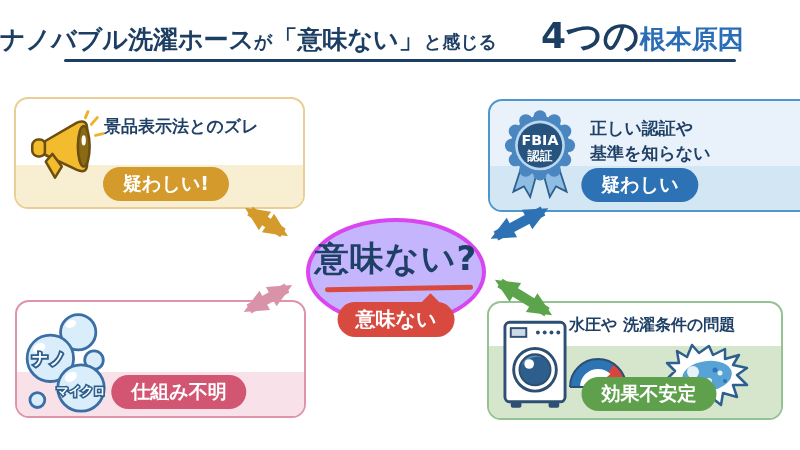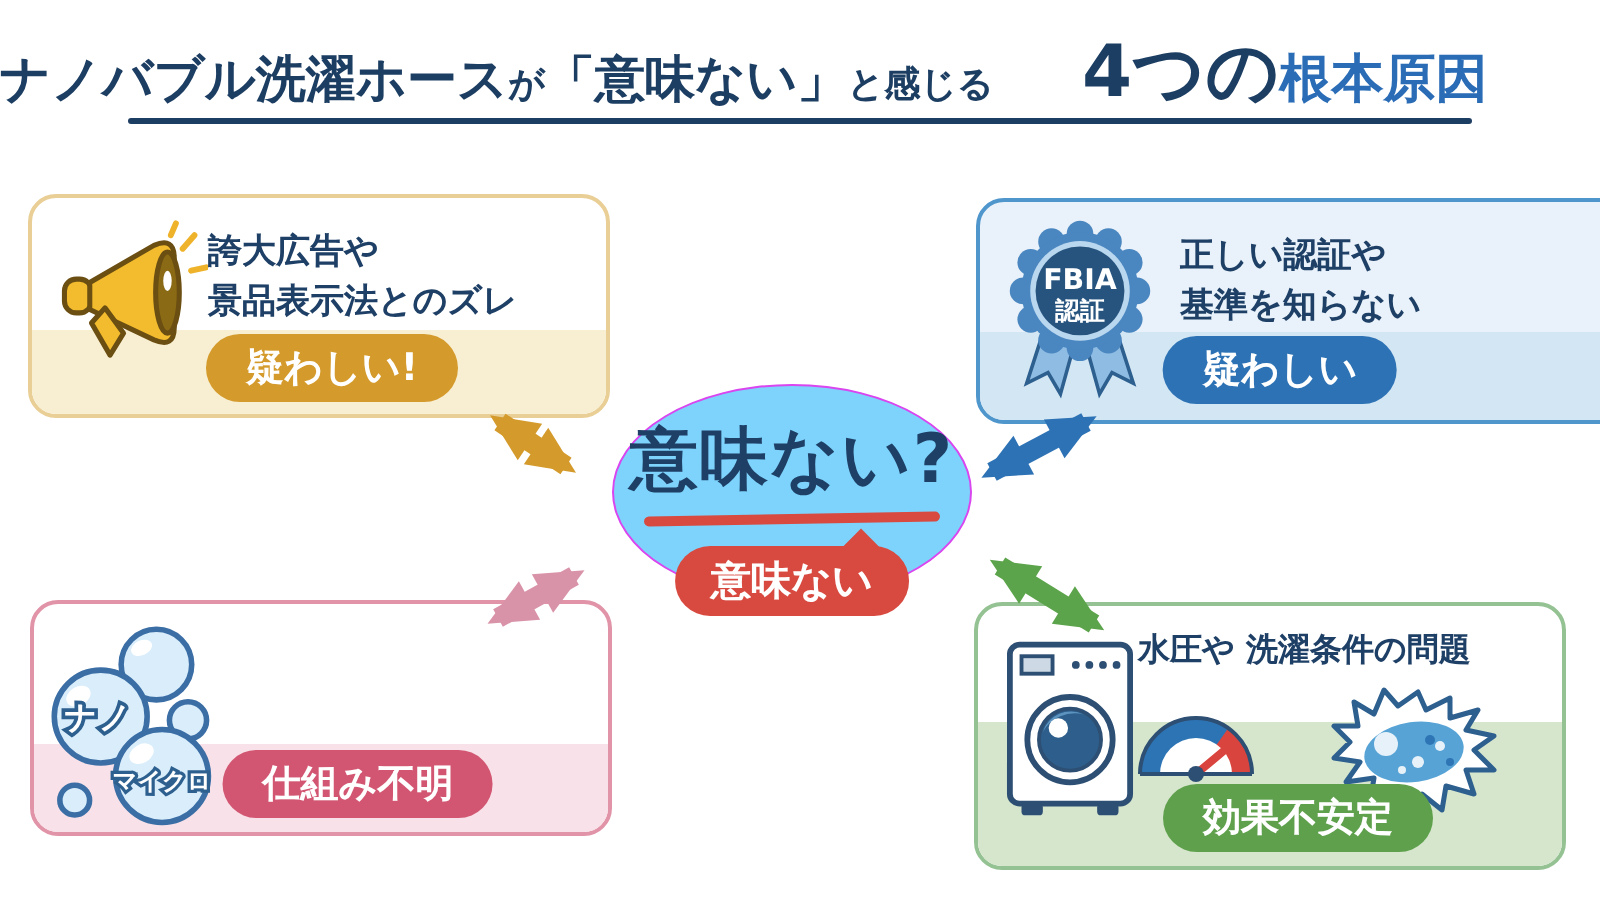--- a/index.html
+++ b/index.html
@@ -20,21 +20,21 @@
   .seg-accent { font-size:26px; color:#2a6cb5; }
   .title-underline {
     position:absolute; top:59px; left:64px; width:672px; height:3px;
     background:#1d3e63; border-radius:2px;
   }
   
   .card { position:absolute; background:#fff; border-radius:14px; overflow:hidden; z-index:1; }
   .card-tl { left:14px;  top:97px;  width:291px; height:112px; border:2px solid #e9cf96; }
   .card-tr { left:488px; top:99px;  width:339px; height:113px; border:2px solid #4f96cc; background:#e9f2fa; }
   .card-bl { left:15px;  top:300px; width:291px; height:118px; border:2px solid #e193a8; }
-  .card-br { left:487px; top:301px; width:296px; height:134px; border:2px solid #95c293; }
+  .card-br { left:487px; top:301px; width:296px; height:119px; border:2px solid #95c293; }
   .band { position:absolute; left:0; right:0; bottom:0; }
   .band-tl { height:42px; background:#f8efd2; }
   .band-tr { height:44px; background:#d3e6f4; }
   .band-bl { height:44px; background:#f8e1e8; }
   .band-br { height:72px; background:#d6e6cc; }
   .card-text { position:absolute; color:#1f4066; font-weight:bold; font-size:17px; line-height:1.45; white-space:nowrap; }
   .text-tl { left:88px;  top:15px; }
   .text-tr { left:100px; top:15px; }
   .text-bl { left:92px;  top:17px; }
   .text-br { left:80px;  top:10px; font-size:16px; }
@@ -49,22 +49,22 @@
   .pill-br { background:#5ea04c; left:160px; bottom:7px; }
   .icon { position:absolute; }
   .icon-megaphone { left:12px; top:8px;  width:76px; height:82px; }
   .icon-cert      { left:10px; top:5px;  width:80px; height:102px; }
   .icon-bubbles   { left:8px;  top:8px;  width:86px; height:104px; }
   .icon-washer    { left:14px; top:14px; width:64px; height:94px; }
   .icon-gauge     { left:76px; top:44px; width:66px; height:44px; }
   .icon-splash    { left:172px;top:40px; width:92px; height:64px; }
   
   .center-ellipse {
-    position:absolute; left:306px; top:192px; width:180px; height:108px;
-    background:#7dd3fc; border:1px solid #d946ef; border-radius:50%; z-index:4;
+    position:absolute; left:306px; top:218px; width:180px; height:108px;
+    background:#c4b5fd; border:4px solid #d946ef; border-radius:50%; z-index:4;
   }
   .center-label {
     position:absolute; top:14px; width:100%; text-align:center;
     font-size:34px; font-weight:bold; color:#1e3f66; letter-spacing:1px;
   }
   .center-underline {
     position:absolute; top:64px; left:15px; width:148px; height:5px;
     background:#d84a40; border-radius:3px; transform:rotate(-1deg);
   }
   .center-badge {
@@ -125,21 +125,20 @@
         <path d="M29,52 L40,67 L32,80 L21,61 Z" fill="#f3bc2e"></path>
       </g>
       <ellipse cx="66" cy="36" rx="2.5" ry="6" fill="#ffffff"></ellipse>
       <g stroke="#eeb32b" stroke-width="3.5" stroke-linecap="round">
         <line x1="75" y1="17" x2="82" y2="9"></line>
         <line x1="80" y1="30" x2="89" y2="28"></line>
         <line x1="68" y1="9" x2="71" y2="2"></line>
       </g>
     </svg>
     <div class="card-text text-tl">
-      <div>誇大広告や</div>
       <div>景品表示法とのズレ</div>
     </div>
     <div class="pill pill-tl">疑わしい!</div>
   </div>
 
   <div class="card card-tr">
     <div class="band band-tr"></div>
     <svg class="icon icon-cert" viewBox="0 0 90 110">
       <g stroke="#2d5f8f" stroke-width="2">
         <path d="M26,60 L44,64 L34,100 L27,88 L15,94 Z" fill="#8fbce2"></path>

